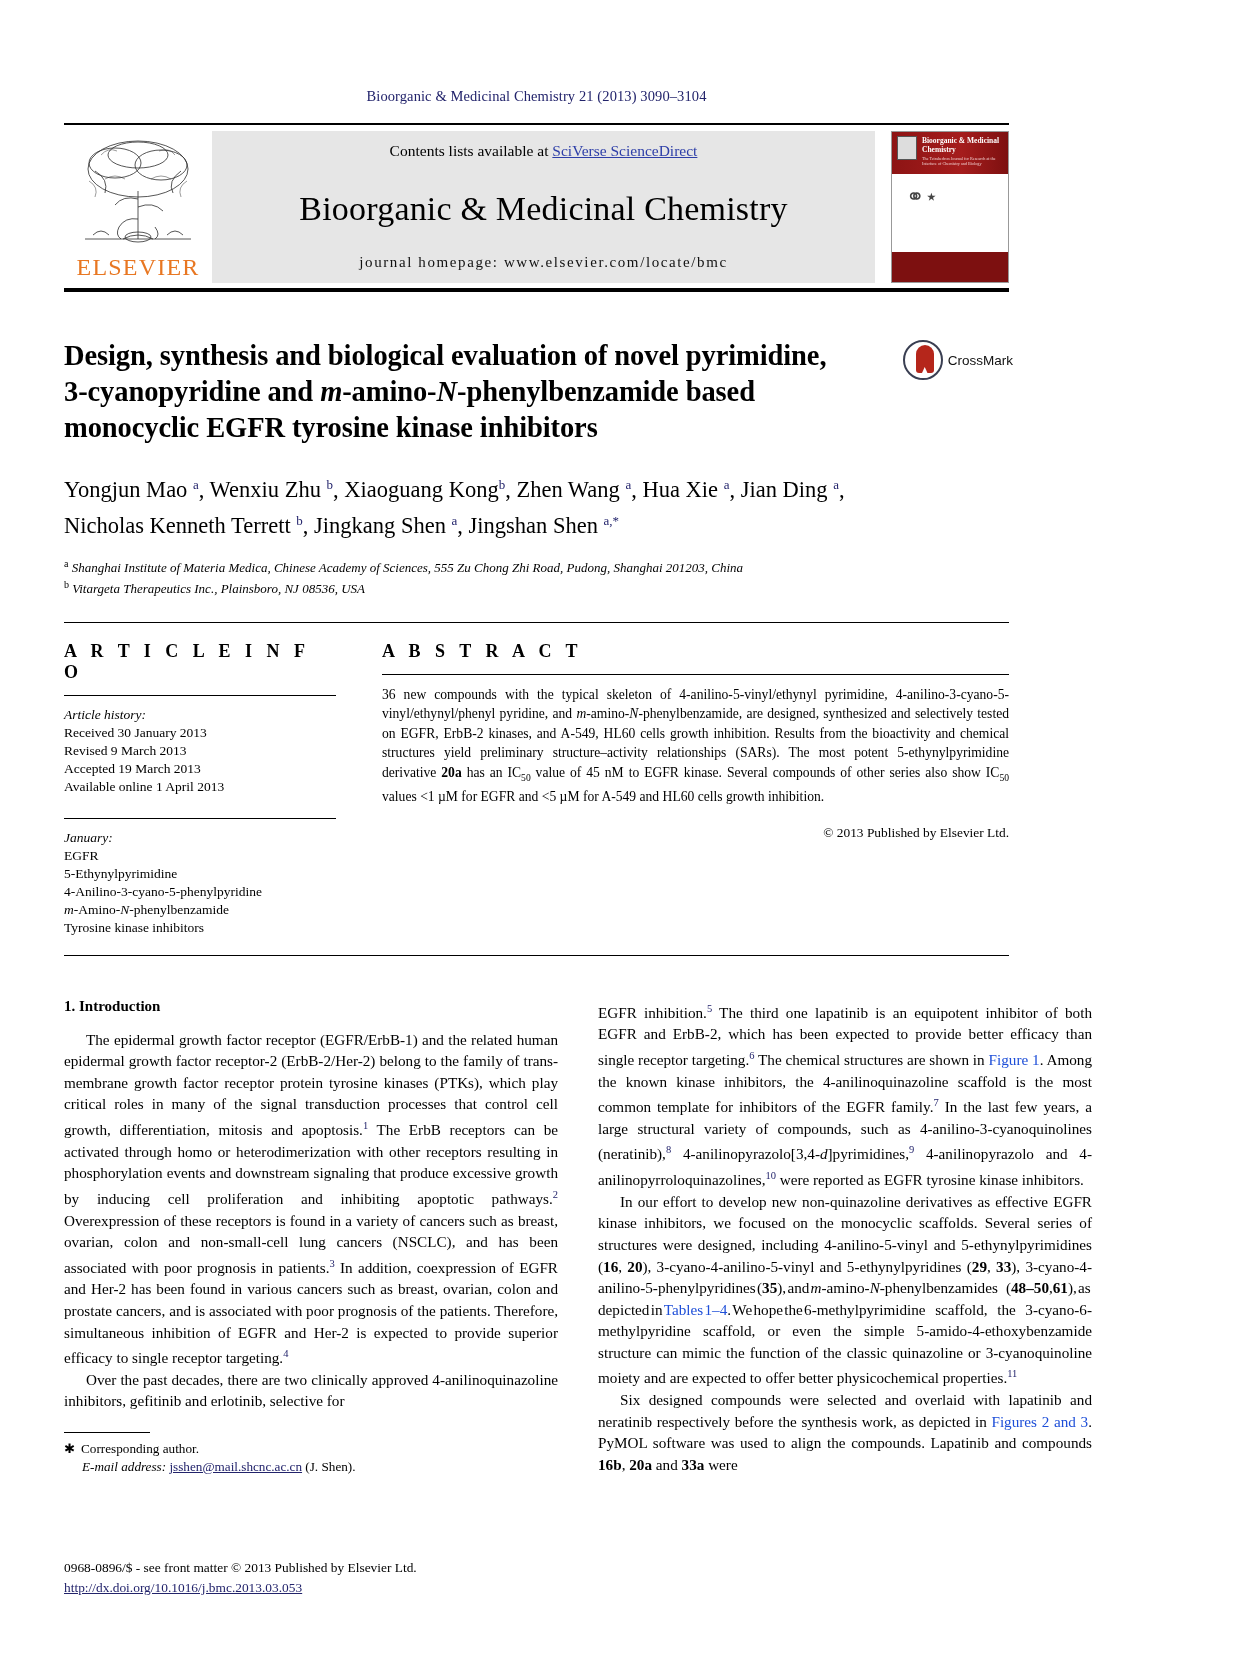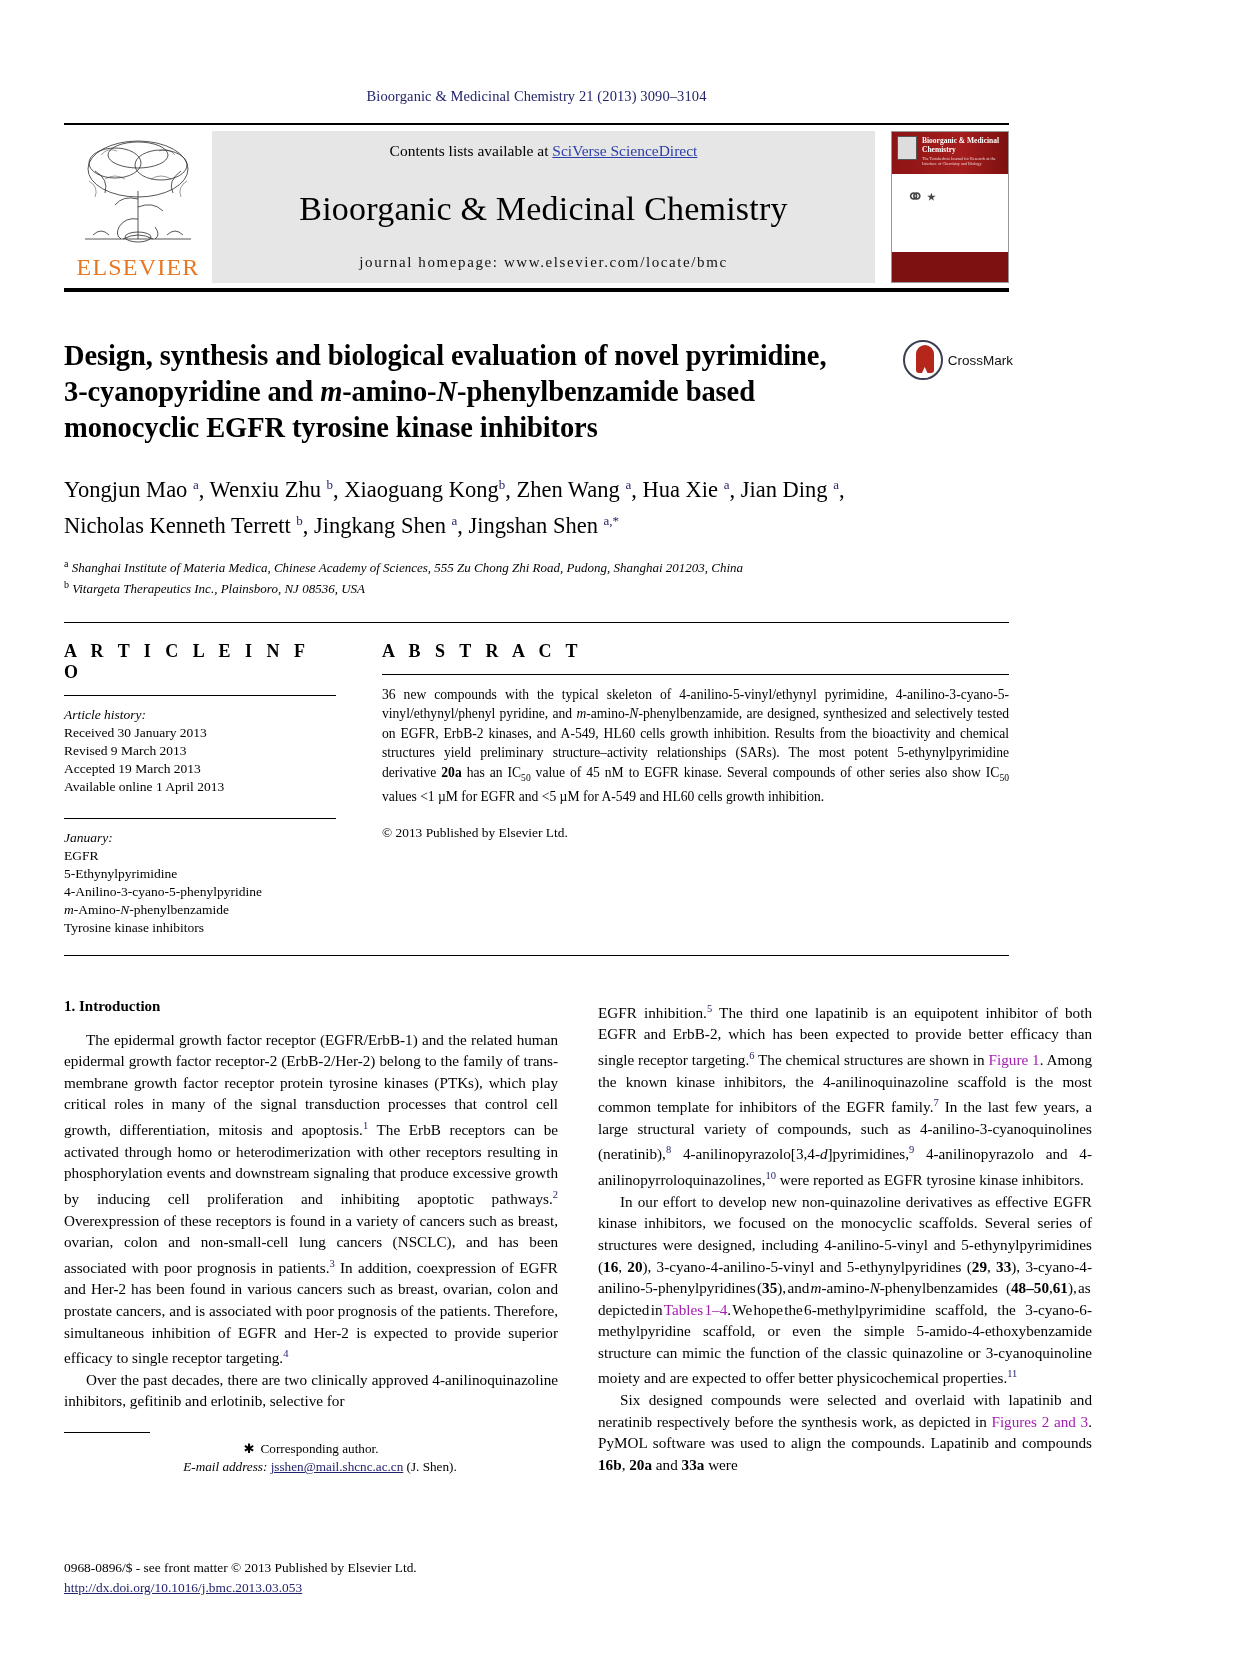--- a/index.html
+++ b/index.html
@@ -172,21 +172,21 @@
   .meta-block .it { font-style: italic; }
   .meta-gap { height: 22px; }
   .abs-text {
     font-size: 13.6px;
     line-height: 19.6px;
     text-align: justify;
   }
   .abs-text .it { font-style: italic; }
   .abs-text b { font-weight: bold; }
   .abs-text sub { font-size: 9.6px; }
-  .copyright { text-align: left; font-size: 13.4px; margin-top: 18px; }
+  .copyright { text-align: right; font-size: 13.4px; margin-top: 18px; }
   .info-abs-bottom { margin: 18px 64px 0 64px; border-top: 1.1px solid #000; }
 
   
   .body-cols {
     margin: 42px 64px 0 64px;
     display: flex;
     gap: 40px;
   }
   .bcol { width: 494px; flex: 0 0 494px; position: relative; }
   h2.intro-head {
@@ -197,32 +197,31 @@
     font-size: 15.2px;
     line-height: 21.6px;
     text-align: justify;
     margin: 0;
     text-indent: 22px;
     hyphens: none;
   }
   p.body-p + p.body-p { margin-top: 0; }
   p.body-p.noindent { text-indent: 0; }
   .body-p sup { font-size: 10.5px; color:#22236b; }
-  .body-p .lnk { color:#a21caf;margin-top:21px; }
+  .body-p .lnk { color:#1d4ed8;margin-top:21px; }
   .body-p .it { font-style: italic; }
   .body-p b { font-weight: bold; }
 
   
   .footnote {
     margin-top: 20px;
     padding-top: 8px;
     position: relative;
     font-size: 13.2px;
     line-height: 18px;
-    text-align: center;
   }
   .footnote::before {
     content:""; position:absolute; top:0; left:0; width: 86px;
     border-top: 1px solid #000;
   }
   .footnote .ast { margin-right: 6px; }
   .footnote .em-it { font-style: italic; }
   .footnote .mail { color:#22236b; }
 
   

